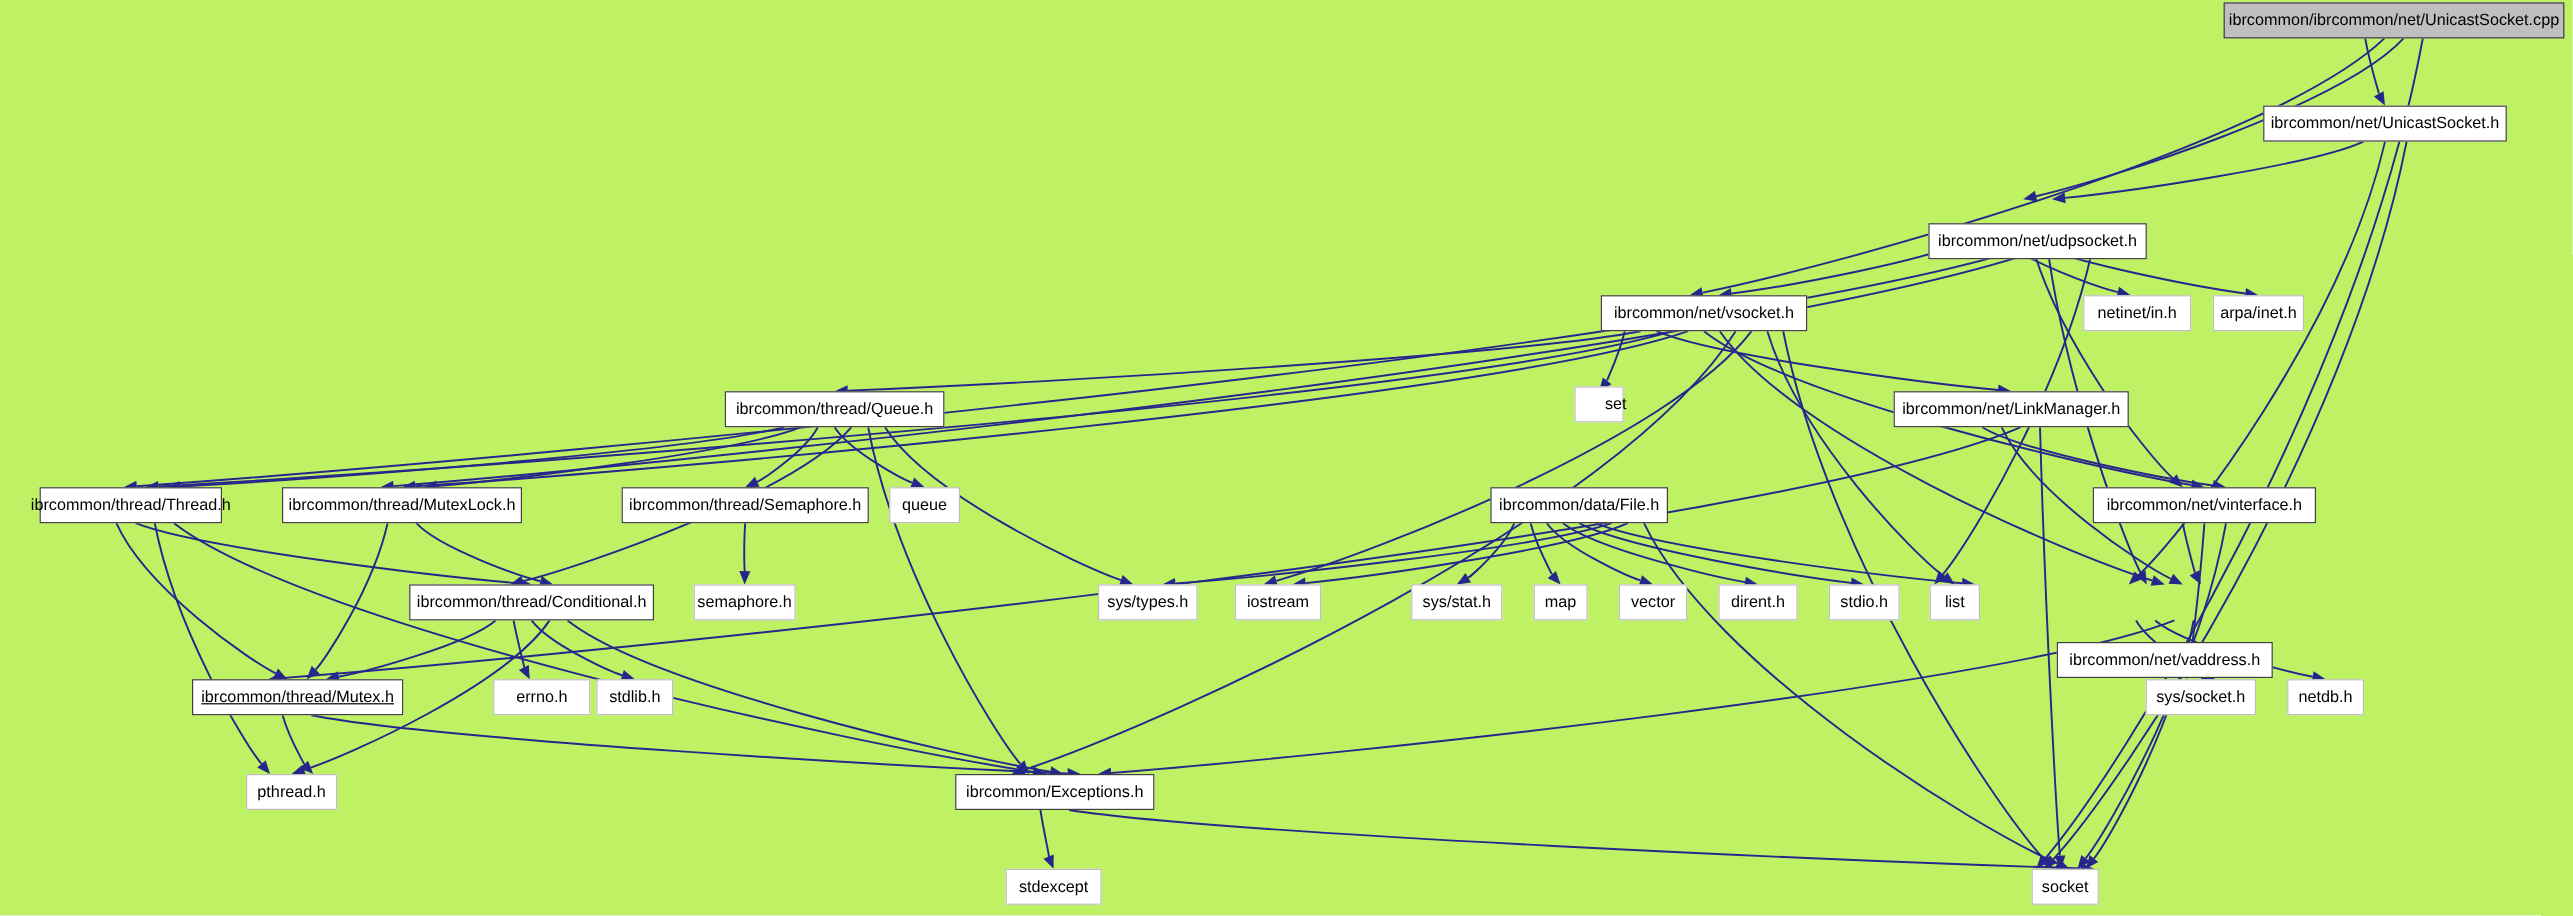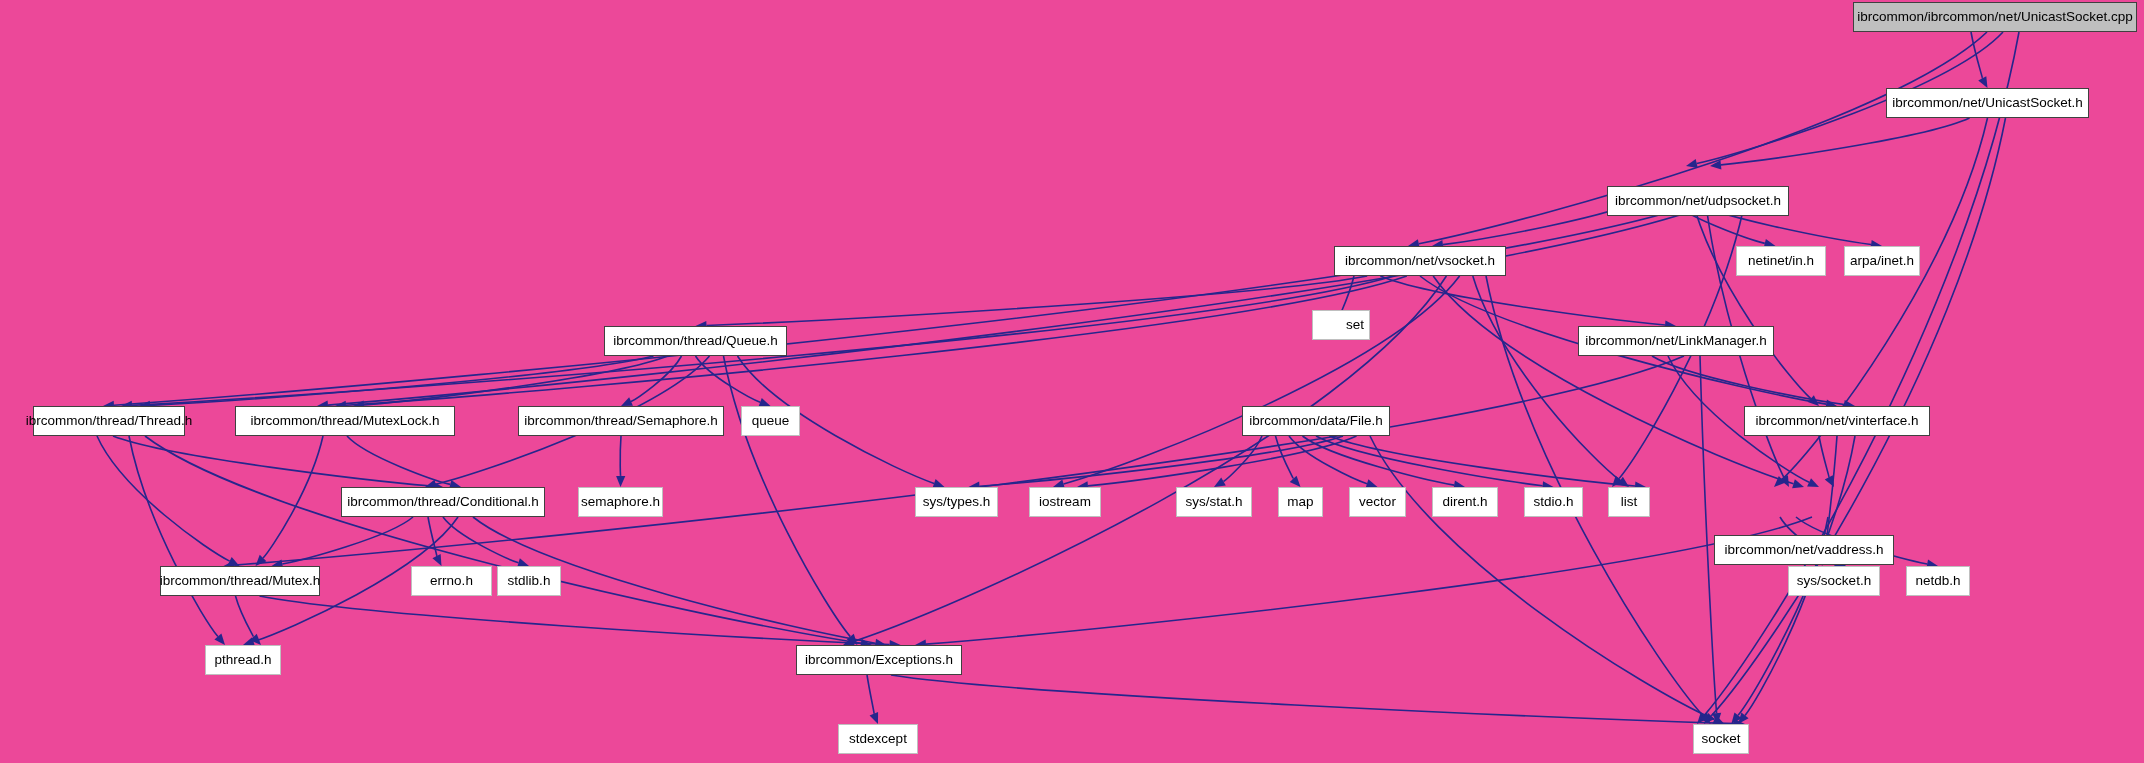--- a/index.html
+++ b/index.html
@@ -4,21 +4,21 @@
 <style>
   html, body {
     margin: 0;
     padding: 0;
     background: #ffffff;
   }
   #graph-root {
     position: relative;
     width: 2144px;
     height: 763px;
-    background: #ec4899;
+    background: #bef264;
     font-family: "Liberation Sans", sans-serif;
     overflow: hidden;
   }
   svg#edges {
     position: absolute;
     left: 0;
     top: 0;
     width: 2144px;
     height: 763px;
   }
@@ -217,30 +217,30 @@
       </div>
       <div class="node weak" style="left: 1736px; top: 246px; width: 90px;">
         <span class="node-label">netinet/in.h</span>
       </div>
       <div class="node weak" style="left: 1844px; top: 246px; width: 76px;">
         <span class="node-label">arpa/inet.h</span>
       </div>
       <div class="node strong" style="left: 604px; top: 326px; width: 183px;">
         <span class="node-label">ibrcommon/thread/Queue.h</span>
       </div>
-      <div class="node weak" style="left: 1312px; top: 310px; width: 58px; padding-left: 28px;">
+      <div class="node weak" style="left: 1312px; top: 322px; width: 41px; padding-left: 28px;">
         <span class="node-label">set</span>
       </div>
       <div class="node strong" style="left: 1578px; top: 326px; width: 196px;">
         <span class="node-label">ibrcommon/net/LinkManager.h</span>
       </div>
       <div class="node strong" style="left: 33px; top: 406px; width: 152px;">
         <span class="node-label">ibrcommon/thread/Thread.h</span>
       </div>
-      <div class="node strong" style="left: 235px; top: 406px; width: 220px;">
+      <div class="node strong" style="left: 235px; top: 406px; width: 200px;">
         <span class="node-label">ibrcommon/thread/MutexLock.h</span>
       </div>
       <div class="node strong" style="left: 518px; top: 406px; width: 206px;">
         <span class="node-label">ibrcommon/thread/Semaphore.h</span>
       </div>
       <div class="node weak" style="left: 741px; top: 406px; width: 59px;">
         <span class="node-label">queue</span>
       </div>
       <div class="node strong" style="left: 1242px; top: 406px; width: 148px;">
         <span class="node-label">ibrcommon/data/File.h</span>
@@ -274,21 +274,21 @@
       </div>
       <div class="node weak" style="left: 1524px; top: 487px; width: 59px;">
         <span class="node-label">stdio.h</span>
       </div>
       <div class="node weak" style="left: 1608px; top: 487px; width: 42px;">
         <span class="node-label">list</span>
       </div>
       <div class="node strong" style="left: 1714px; top: 487px; width: 180px; margin-top: 48px;">
         <span class="node-label">ibrcommon/net/vaddress.h</span>
       </div>
-      <div class="node strong" style="left: 160px; top: 566px; width: 160px;">
+      <div class="node strong" style="left: 160px; top: 566px; width: 176px; text-decoration: underline;">
         <span class="node-label">ibrcommon/thread/Mutex.h</span>
       </div>
       <div class="node weak" style="left: 411px; top: 566px; width: 81px;">
         <span class="node-label">errno.h</span>
       </div>
       <div class="node weak" style="left: 497px; top: 566px; width: 64px;">
         <span class="node-label">stdlib.h</span>
       </div>
       <div class="node weak" style="left: 1788px; top: 566px; width: 92px;">
         <span class="node-label">sys/socket.h</span>

